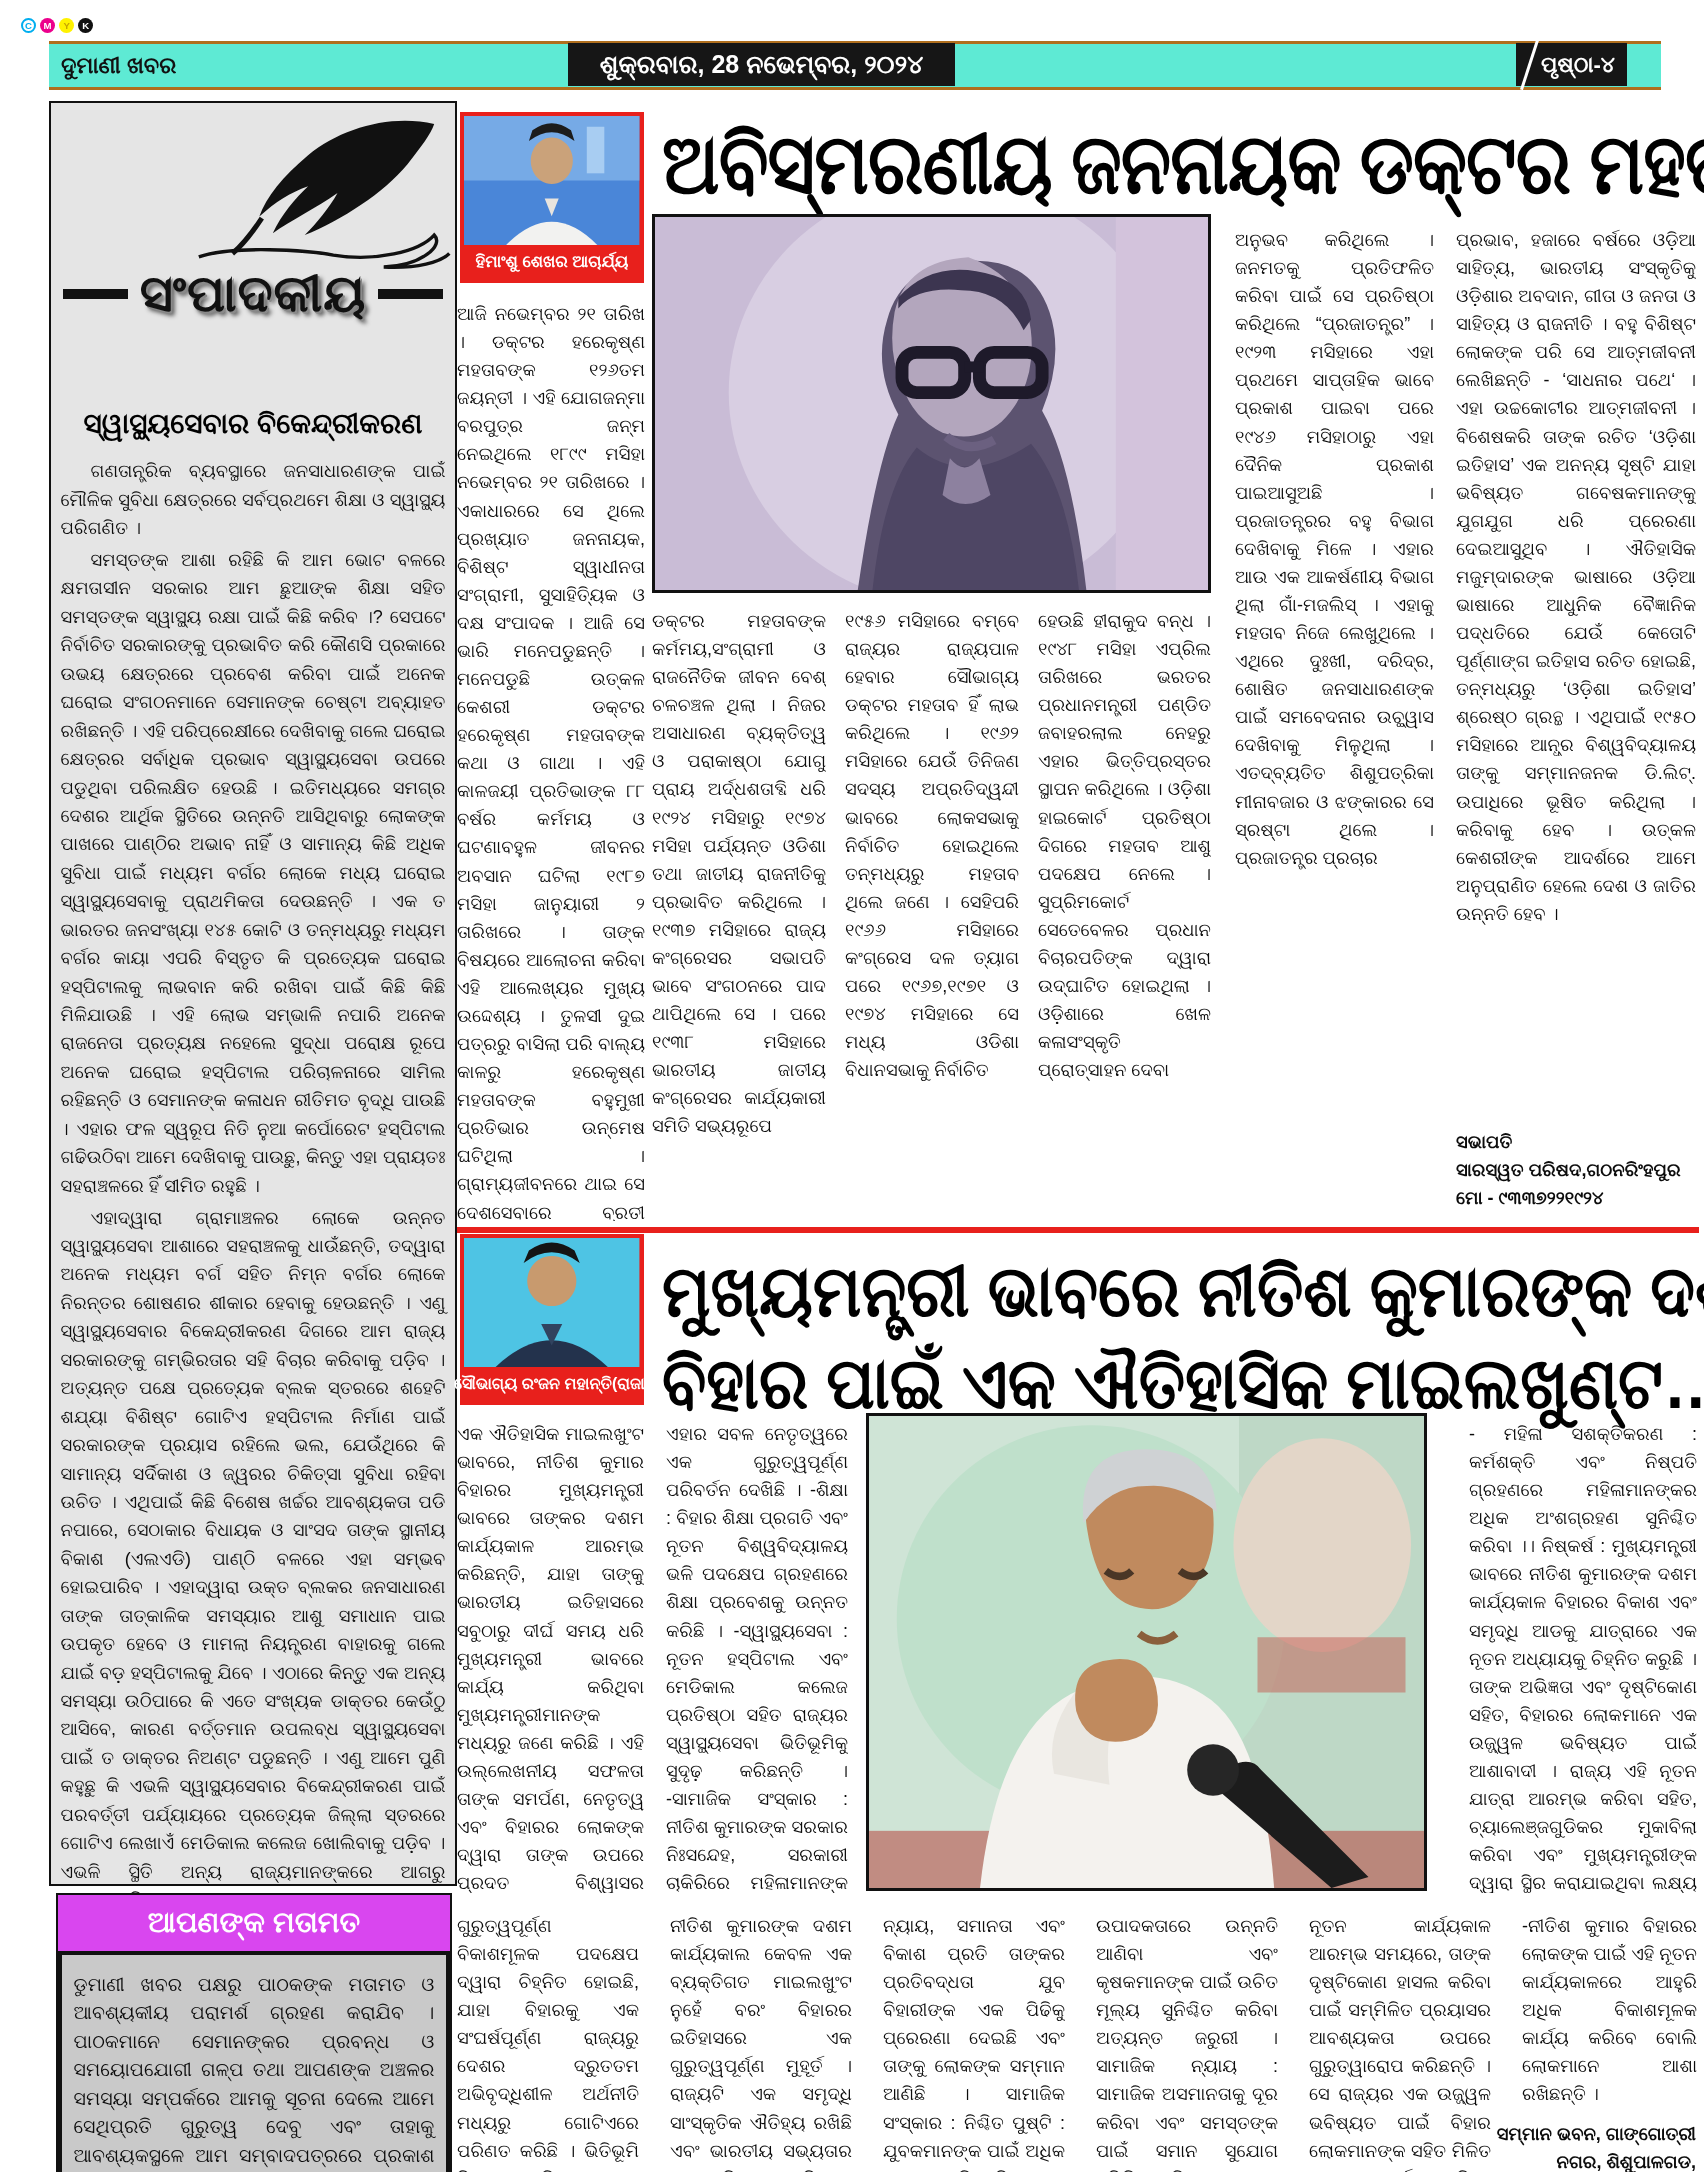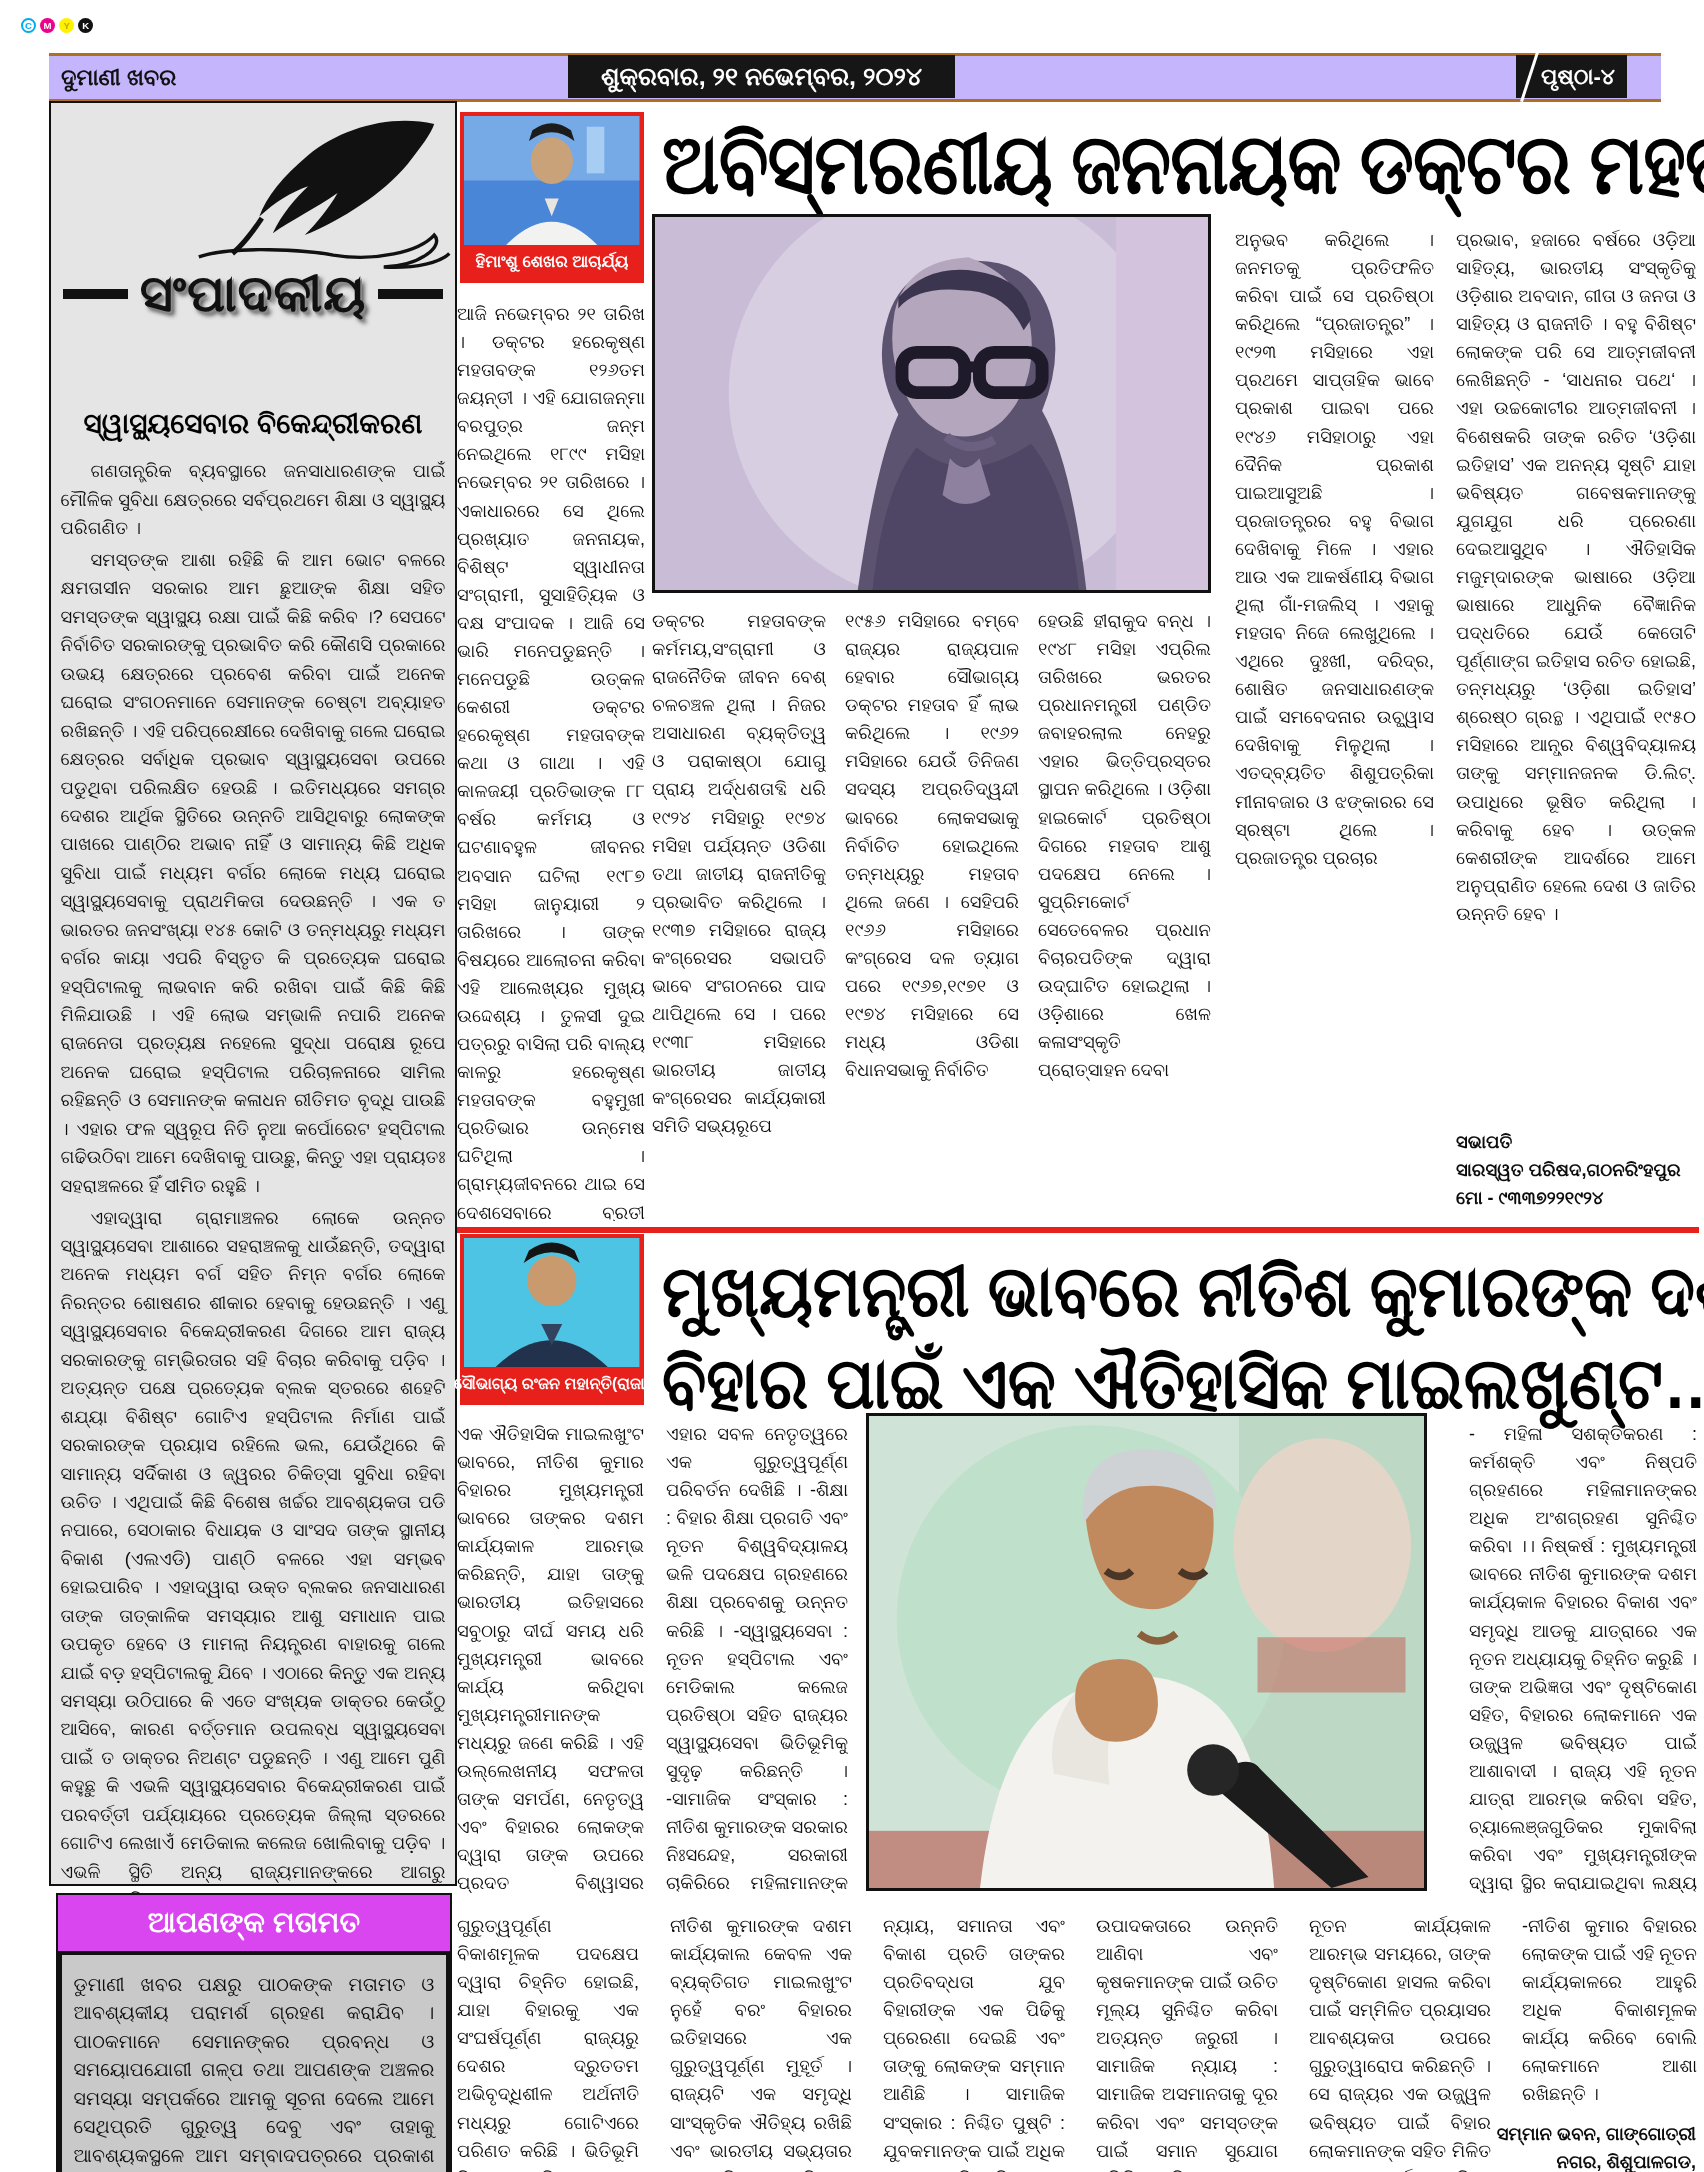--- a/index.html
+++ b/index.html
@@ -10,22 +10,22 @@
   
   .cmyk { position:absolute; left:21px; top:18px; display:flex; gap:4.3px; }
   .cmyk .dot { width:14.8px; height:14.8px; border-radius:50%; display:flex; align-items:center; justify-content:center;
                font-size:9.6px; font-weight:bold; }
   .dot-c { background:#fff; border:2.2px solid #00aeef; color:#00aeef; }
   .dot-m { background:#ec008c; color:#fff; }
   .dot-y { background:#fff200; color:#c7a500; }
   .dot-k { background:#111; color:#fff; }
 
   
-  .band { position:absolute; left:49px; top:53px; width:1612px; height:49px;
-          background:#c4b5fd; border-top:3.9px solid #b06f1e; border-bottom:3.9px solid #b06f1e;
+  .band { position:absolute; left:49px; top:41px; width:1612px; height:49px;
+          background:#5eead4; border-top:3.9px solid #b06f1e; border-bottom:3.9px solid #b06f1e;
           display:flex; align-items:center; }
   .band-name { position:absolute; left:12px; top:50%; transform:translateY(-50%);
                font-size:22.6px; font-weight:bold; color:#111; }
   .band-date { position:absolute; left:519px; top:-0.9px; height:43px; min-width:387px; background:#161616;
                color:#fff; display:flex; align-items:center; justify-content:center;
                font-size:25px; font-weight:bold; padding:0 17.4px; }
   .band-page { position:absolute; right:34px; top:-0.9px; height:43px; min-width:111px; background:#161616;
                color:#fff; display:flex; align-items:center; justify-content:center; gap:6px;
                font-size:22px; font-weight:bold; padding:0 10.4px; }
   .band-page .slash { display:inline-block; width:2.6px; height:52px; background:#fff; transform:rotate(18deg); margin-right:4.3px; }
@@ -73,21 +73,21 @@
 
   <div class="cmyk">
     <span class="dot dot-c">C</span>
     <span class="dot dot-m">M</span>
     <span class="dot dot-y">Y</span>
     <span class="dot dot-k">K</span>
   </div>
 
   <div class="band">
     <div class="band-name">ଦୁମାଣୀ ଖବର</div>
-    <div class="band-date">ଶୁକ୍ରବାର, ୨୧ ନଭେମ୍ବର, ୨୦୨୪</div>
+    <div class="band-date">ଶୁକ୍ରବାର, 28 ନଭେମ୍ବର, ୨୦୨୪</div>
     <div class="band-page">
       <span class="slash"></span>
       <span>ପୃଷ୍ଠା-୪</span>
     </div>
   </div>
 
   <div class="edit-box">
     <div class="masthead">
       <svg class="quill" viewBox="0 0 320 200">
         <path d="M300,18 C250,6 190,22 150,55 C120,80 100,105 92,128 C112,110 128,100 150,92 C135,106 118,126 108,148 C130,132 160,118 185,100 C175,118 160,136 146,150 C190,132 240,100 268,66 C284,46 296,30 300,18 Z" fill="#111"></path>

